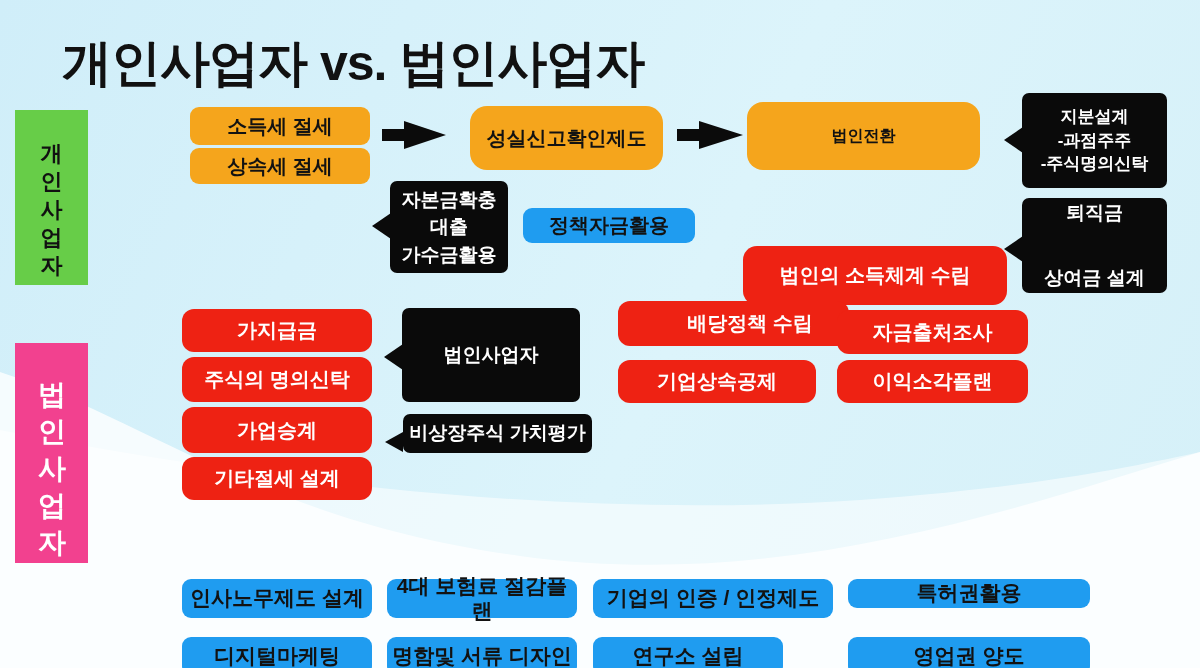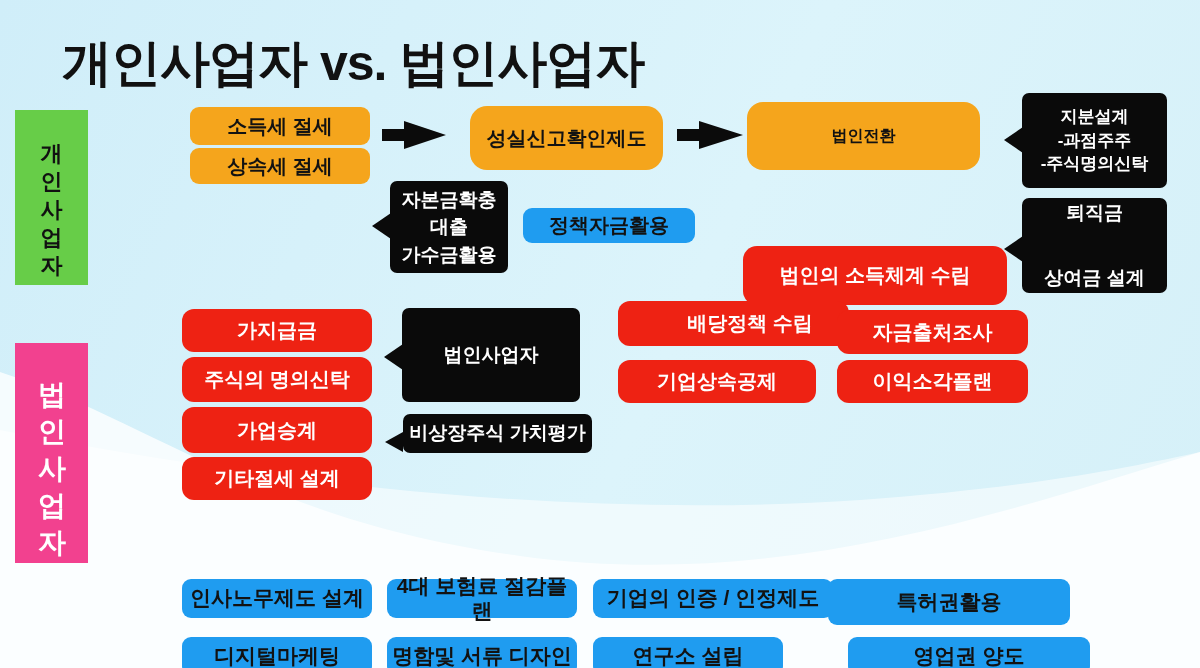--- a/index.html
+++ b/index.html
@@ -122,20 +122,20 @@
   </div>
 
   <div class="box red" style="left:618px;top:301px;width:198px;height:45px;padding-left:33px;">배당정책 수립</div>
   <div class="box red" style="left:837px;top:310px;width:191px;height:44px;">자금출처조사</div>
   <div class="box red" style="left:618px;top:360px;width:198px;height:43px;">기업상속공제</div>
   <div class="box red" style="left:837px;top:360px;width:191px;height:43px;">이익소각플랜</div>
 
   <div class="box blue sm" style="left:182px;top:539px;width:190px;height:39px;">인사노무제도 설계</div>
   <div class="box blue sm" style="left:387px;top:539px;width:190px;height:39px;">4대 보험료 절감플랜</div>
   <div class="box blue sm" style="left:593px;top:539px;width:240px;height:39px;">기업의 인증 / 인정제도</div>
-  <div class="box blue sm" style="left:828px;top:539px;width:242px;height:46px;">특허권활용</div>
+  <div class="box blue sm" style="left:848px;top:539px;width:242px;height:29px;">특허권활용</div>
 
   <div class="box blue sm" style="left:182px;top:597px;width:190px;height:38px;">디지털마케팅</div>
   <div class="box blue sm" style="left:387px;top:597px;width:190px;height:38px;">명함및 서류 디자인</div>
   <div class="box blue sm" style="left:593px;top:597px;width:190px;height:38px;">연구소 설립</div>
   <div class="box blue sm" style="left:848px;top:597px;width:242px;height:38px;">영업권 양도</div>
 
 </div>
 
 </body></html>

